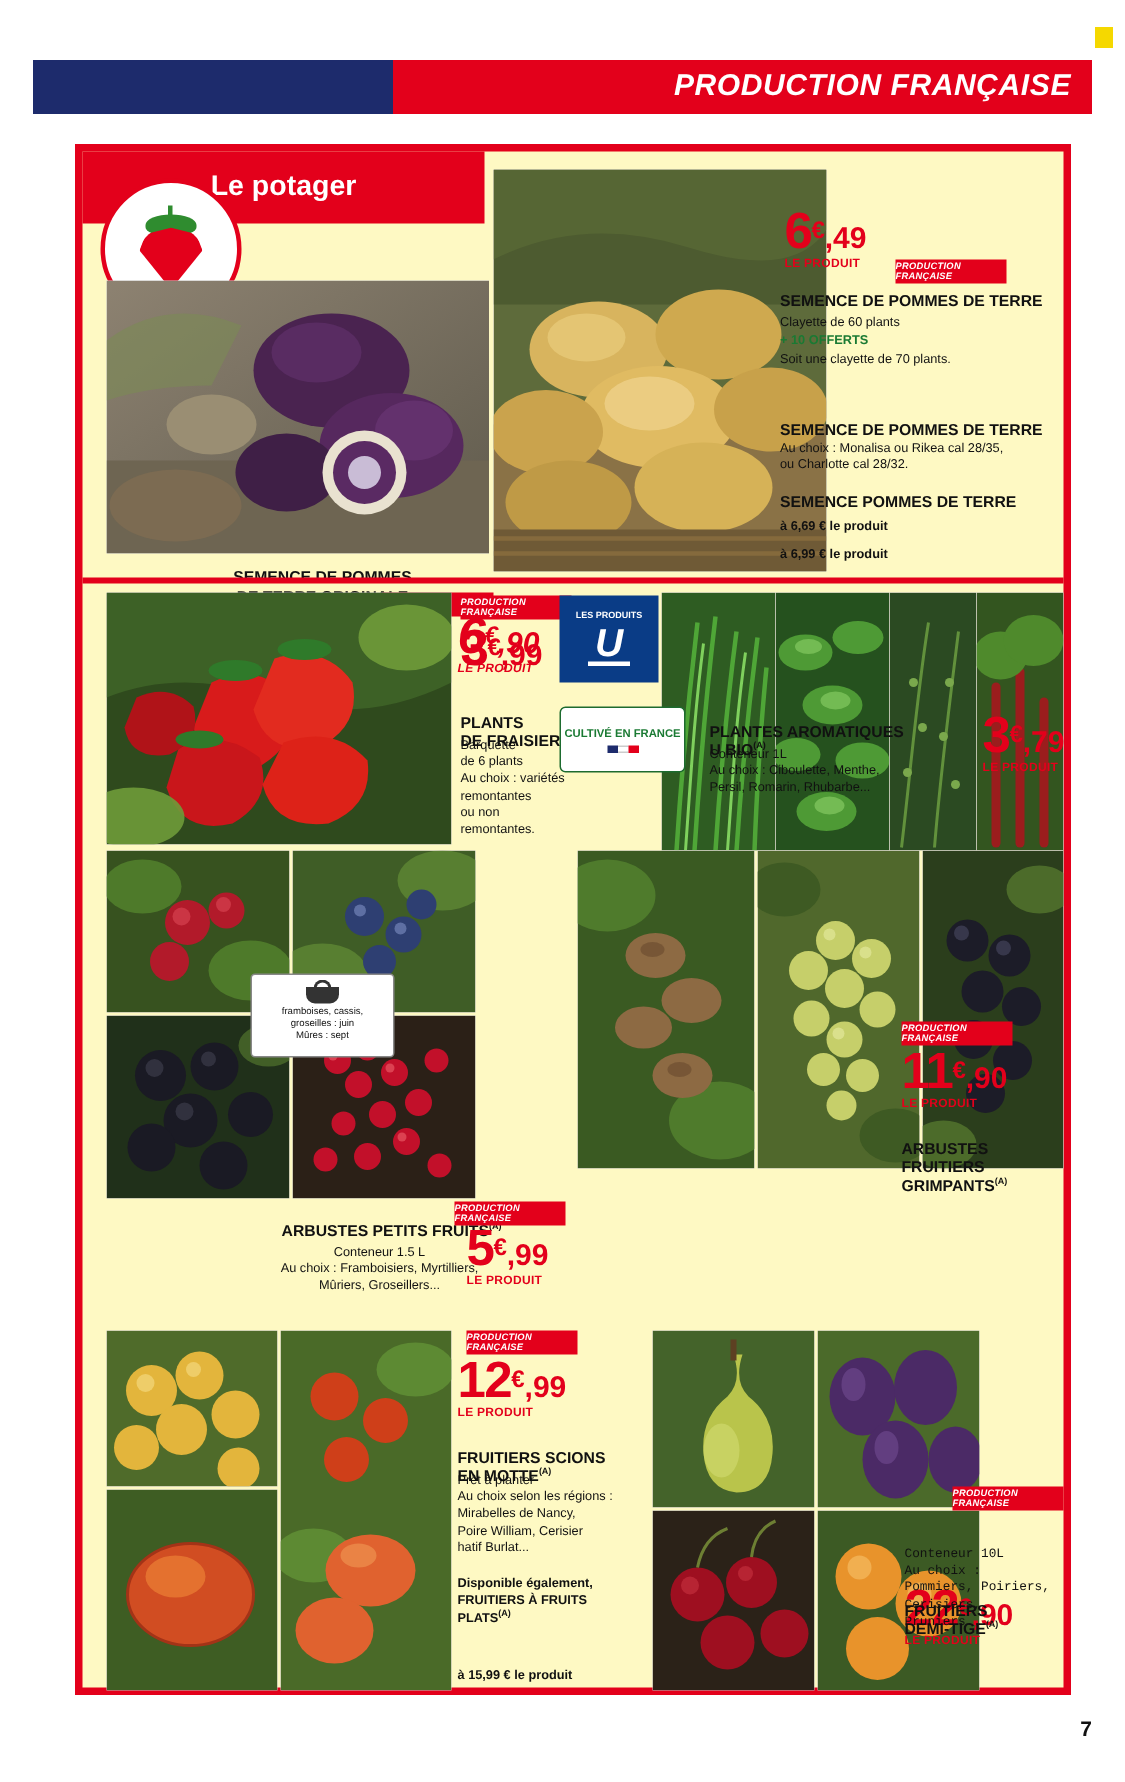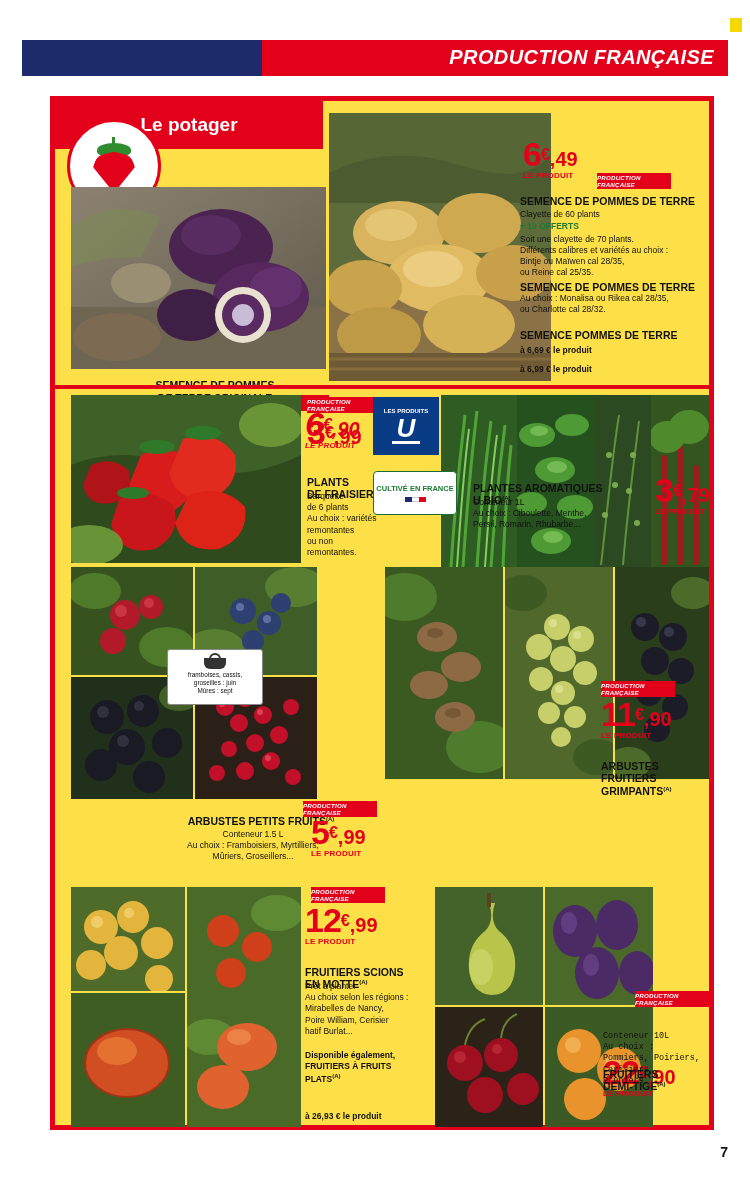--- a/index.html
+++ b/index.html
@@ -20,21 +20,21 @@
   .topbar .label {
     position:absolute; right:14px; top:6px;
     color:#fff; font-weight:bold; font-style:italic; font-size:20px;
     letter-spacing:.4px;
   }
   .corner-yellow { position:absolute; right:8px; top:18px; width:12px; height:14px; background:#f5d800; }
 
   
   .frame {
     position:absolute; left:50px; top:96px; width:664px; height:1034px;
-    border:5px solid #e3001b; background:#fde047;
+    border:5px solid #e3001b; background:#fef9c3;
   }
 
   
   .potager-head {
     position:absolute; left:0px; top:0px; width:268px; height:48px;
     background:#e3001b; color:#fff; font-weight:bold; font-size:19px;
     display:flex; align-items:center; justify-content:center;
   }
   .strawb-circle {
     position:absolute; left:12px; top:18px; width:94px; height:94px;
@@ -206,23 +206,20 @@
       <span class="prod">LE PRODUIT</span>
     </div>
     <div class="pf-badge" style="left:542px; top:72px;">
       <span>PRODUCTION FRANÇAISE</span>
     </div>
 
     <div class="title" style="left:465px; top:94px; width:195px;">SEMENCE DE POMMES DE TERRE</div>
     <div class="desc" style="left:465px; top:108px; width:195px;">Clayette de 60 plants</div>
     <div class="desc offerts" style="left:465px; top:120px; width:195px; font-weight:bold;">+ 10 OFFERTS</div>
     <div class="desc" style="left:465px; top:133px; width:195px;">Soit une clayette de 70 plants.</div>
-    <div class="desc" style="left:465px; top:144px; width:195px; white-space:pre-line;">Différents calibres et variétés au choix :
-Bintje ou Maïwen cal 28/35,
-ou Reine cal 25/35.</div>
     <div class="title" style="left:465px; top:180px; width:195px;">SEMENCE DE POMMES DE TERRE</div>
     <div class="desc" style="left:465px; top:192px; width:195px; white-space:pre-line;">Au choix : Monalisa ou Rikea cal 28/35,
 ou Charlotte cal 28/32.</div>
     <div class="desc" style="left:465px; top:216px; width:195px; font-weight:bold;margin-top:28px;">à 6,69 € le produit</div>
     <div class="title" style="left:465px; top:228px; width:195px;">SEMENCE POMMES DE TERRE</div>
     <div class="desc" style="left:465px; top:263px; width:195px; font-weight:bold;">à 6,99 € le produit</div>
 
     <div style="position:absolute; left:0; top:284px; width:654px; height:4px; background:#e3001b;"></div>
 
     <div class="ph" style="left:16px; top:294px; width:230px; height:168px;">
@@ -610,21 +607,21 @@
     <div class="desc" style="left:250px; top:880px; width:140px; white-space:pre-line;">Prêt à planter
 Au choix selon les régions :
 Mirabelles de Nancy,
 Poire William, Cerisier
 hatif Burlat...</div>
     <div class="desc" style="left:250px; top:938px; width:150px; white-space:pre-line; font-weight:bold;">
       <span>Disponible également,
 FRUITIERS À FRUITS
 PLATS</span><span class="tiny-sup">(A)</span>
     </div>
-    <div class="desc" style="left:250px; top:1010px; width:150px; font-weight:bold;">à 26,93 € le produit</div>
+    <div class="desc" style="left:250px; top:1010px; width:150px; font-weight:bold;">à 15,99 € le produit</div>
 
     <div class="ph" style="left:380px; top:786px; width:108px; height:118px;">
       <svg class="g" viewBox="0 0 108 118" preserveAspectRatio="none">
         <rect width="108" height="118" fill="#44632a"></rect>
         <path d="M54 16 q6 18 -4 28 q-18 14 -16 38 q2 24 22 26 q22 0 24 -26 q2 -24 -16 -38 q-10 -10 -4 -28z" fill="#b9c44b"></path>
         <rect x="52" y="6" width="4" height="14" fill="#5d4022"></rect>
         <ellipse cx="46" cy="80" rx="12" ry="18" fill="#d2dc72" opacity=".6"></ellipse>
       </svg>
     </div>
     <div class="ph" style="left:490px; top:786px; width:108px; height:118px;">

